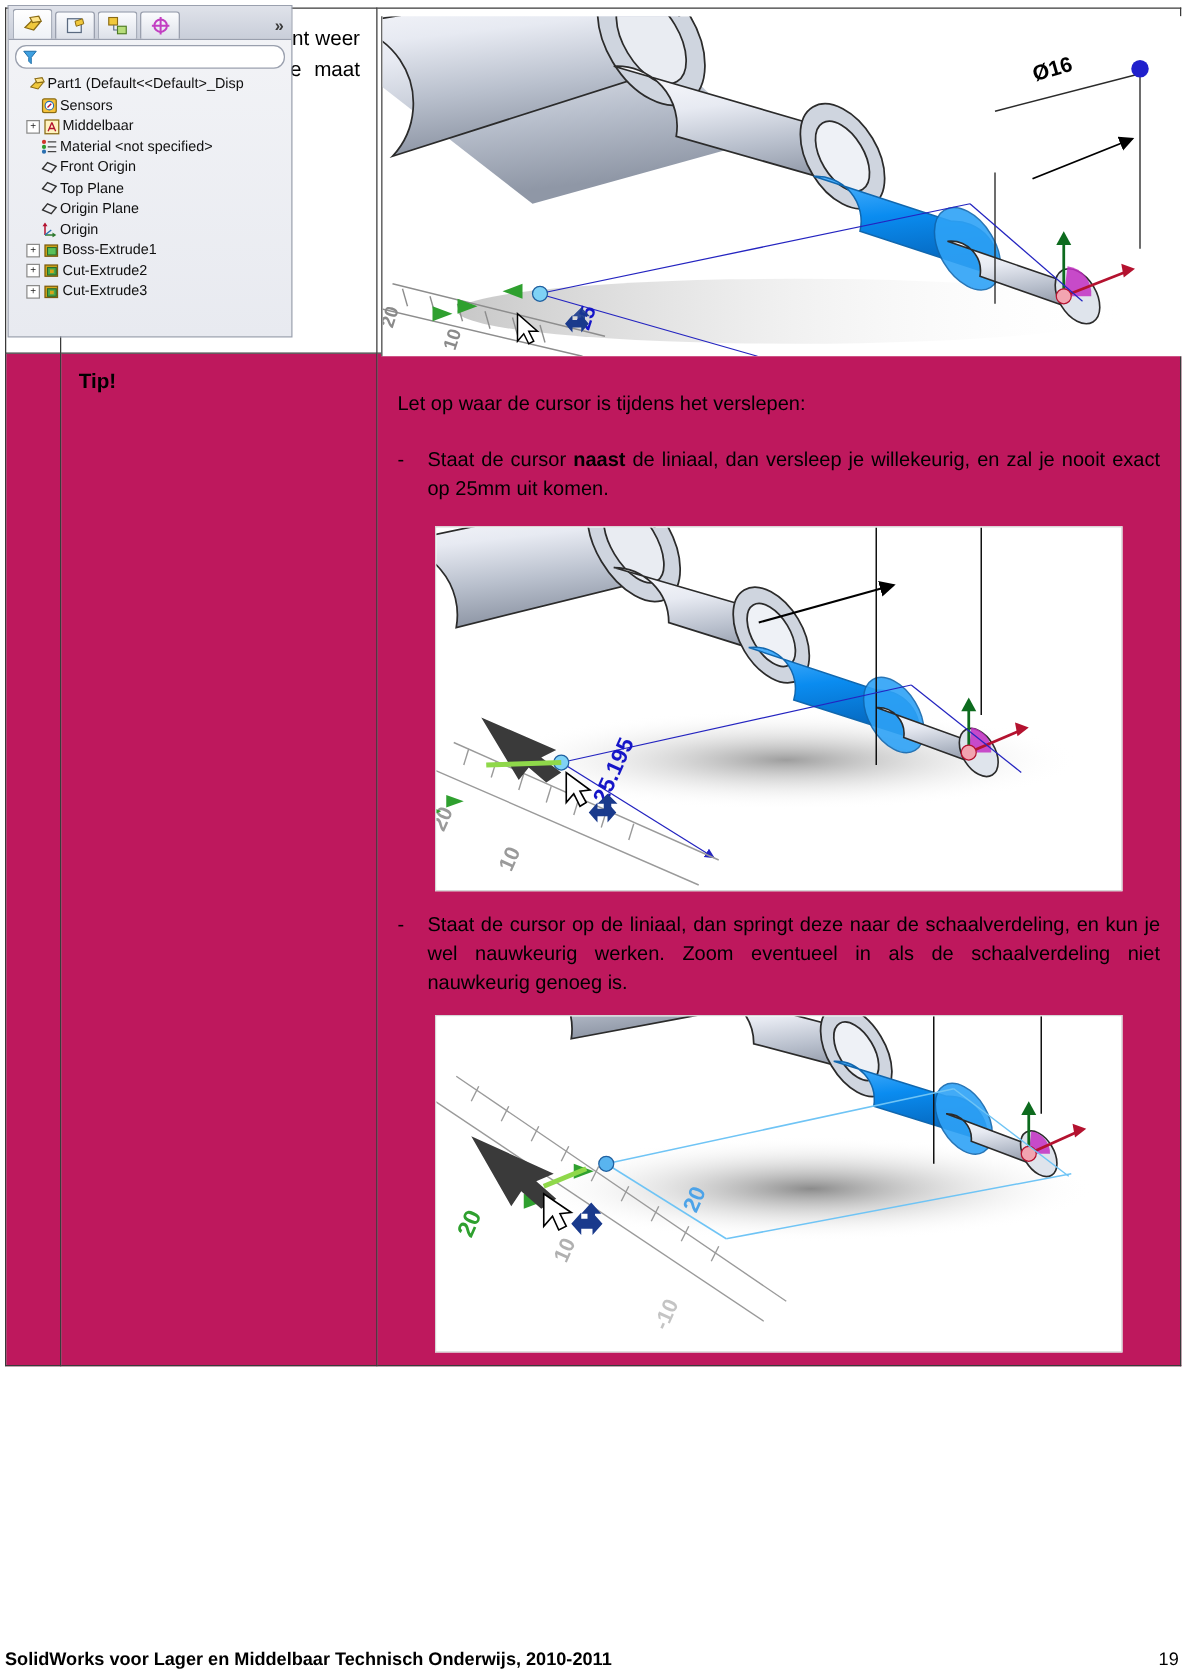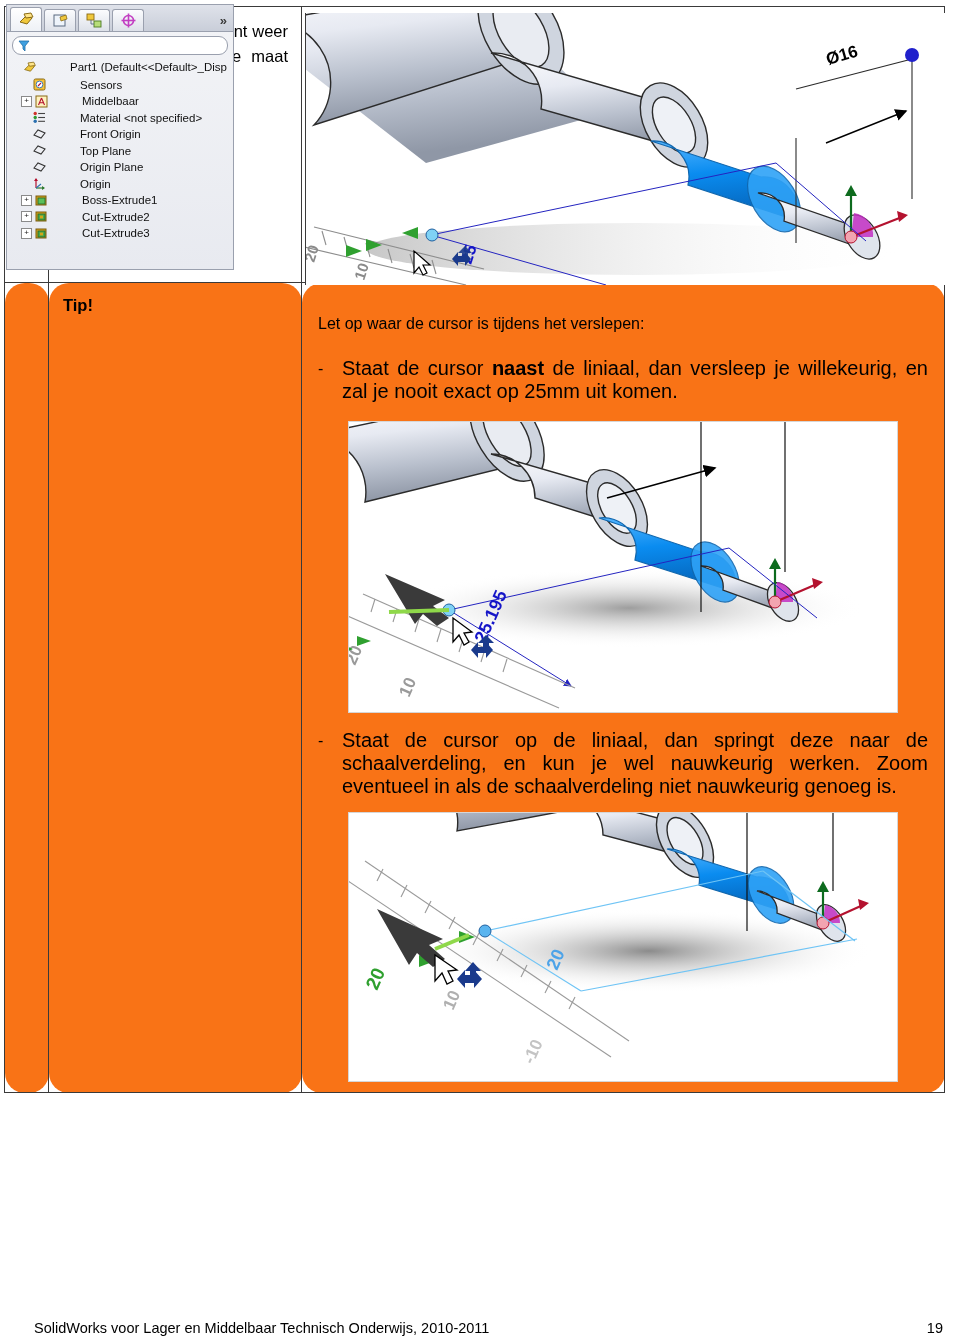--- a/index.html
+++ b/index.html
@@ -28,21 +28,21 @@
   .doc-table td {
     border: 1.5px solid #3a3a3a;
     vertical-align: top;
     padding: 0;
   }
   .col-num   { width: 43px; }
   .col-label { width: 252px; }
   .col-body  { width: 642px; }
 
   .row-step td { background: #ffffff; height: 275px; }
-  .row-tip  td { background: #f97316; height: 795px; border-radius: 20px; }
+  .row-tip  td { background: #be185d; height: 795px; }
 
   .step-number {
     font-size: 17px;
     font-weight: bold;
     text-align: center;
     padding-top: 13px;
     letter-spacing: .3px;
   }
   .step-text {
     font-size: 16.5px;
@@ -69,21 +69,21 @@
     gap: 14px;
     margin: 0 0 8px 0;
   }
   .bullet-dash {
     font-size: 16px;
     line-height: 23px;
     width: 10px;
     flex: none;
   }
   .bullet-text {
-    font-size: 20px;
+    font-size: 16px;
     line-height: 23px;
     text-align: justify;
     text-justify: inter-word;
     flex: 1;
   }
   .bullet-text b { font-weight: bold; }
 
   
   .cad-frame {
     position: relative;
@@ -185,34 +185,34 @@
     background: #fff;
     font-size: 8px;
     line-height: 8px;
     text-align: center;
     color: #222;
     margin-right: 3px;
     flex: none;
   }
   .tnode .nodent { width: 12px; flex: none; }
   .tnode .ico { width: 15px; flex: none; display:flex; align-items:center; }
-  .tnode .tlabel { overflow: hidden; margin-left: 32px; }
+  .tnode .tlabel { overflow: hidden; }
   .tnode.root { font-weight: normal; margin-bottom: 1px; }
   .tree-indent { padding-left: 10px; }
 
   
   .footer {
     position: absolute;
     left: 4px;
     bottom: 20px;
     width: 939px;
     font-size: 14.5px;
     line-height: 20px;
   }
-  .footer .f-left { position: absolute; left: 0; top: 0; font-weight: normal; margin-left: 30px; }
+  .footer .f-left { position: absolute; left: 0; top: 0; font-weight: bold; }
   .footer .f-page { position: absolute; right: 0; top: 0; font-size: 14.5px; text-align: right; }
 </style>
 </head>
 <body>
 
 <table class="doc-table">
   <tbody>
       <tr class="row-step">
     <td class="col-num">
       <div class="step-number">44</div>

